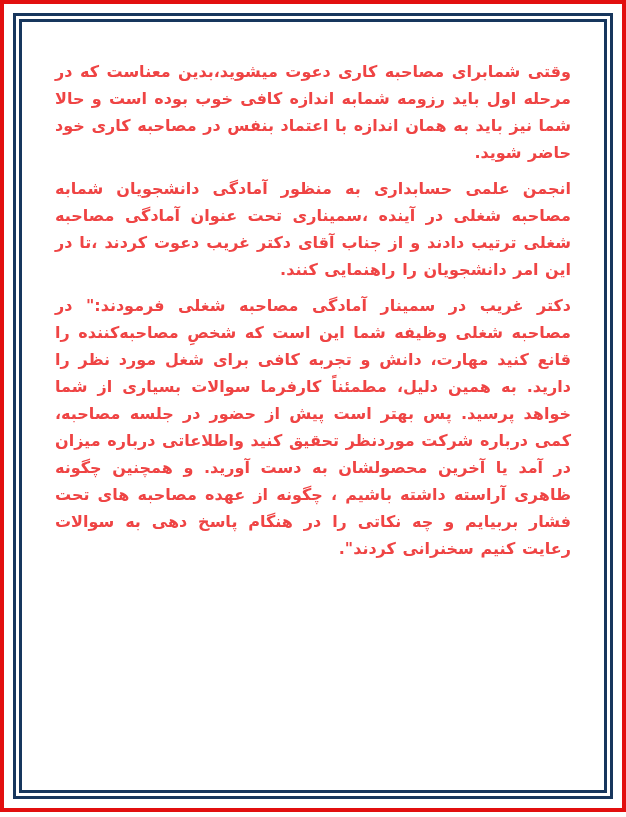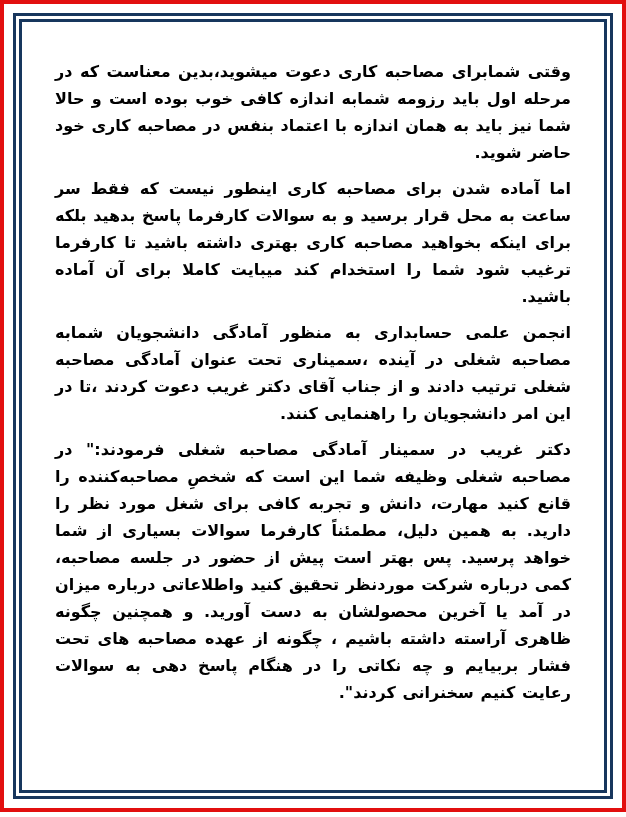--- a/index.html
+++ b/index.html
@@ -33,31 +33,30 @@
     direction: rtl;
     text-align: justify;
     text-justify: inter-word;
   }
   .content p {
     margin: 0 0 9px 0;
     font-family: "DejaVu Sans", sans-serif;
     font-weight: bold;
     font-size: 16px;
     line-height: 27px;
-    color: #000000;
+    color: #ef4444;
     word-spacing: 1px;
   }
 </style>
 </head>
 <body>
 
 <div class="page">
   <div class="frame-outer">
     <div class="frame-inner">
       <div class="content">
         <p>وقتی شمابرای مصاحبه کاری دعوت میشوید،بدین معناست که در مرحله اول باید رزومه شمابه اندازه کافی  خوب  بوده است و حالا شما نیز باید به همان اندازه با اعتماد بنفس در مصاحبه کاری خود حاضر شوید.</p>
-        <p>اما آماده شدن برای مصاحبه کاری اینطور نیست که فقط سر ساعت به محل قرار برسید و به سوالات کارفرما پاسخ بدهید بلکه برای اینکه بخواهید مصاحبه کاری بهتری داشته باشید تا کارفرما ترغیب شود شما را استخدام کند میبایت کاملا برای آن آماده باشید.</p>
         <p>انجمن علمی حسابداری به منظور آمادگی دانشجویان شمابه مصاحبه شغلی در آینده ،سمیناری تحت عنوان آمادگی مصاحبه شغلی ترتیب دادند و از جناب آقای دکتر غریب دعوت کردند ،تا در این امر دانشجویان را راهنمایی کنند.</p>
         <p>دکتر غریب در سمینار آمادگی مصاحبه شغلی فرمودند:" در مصاحبه شغلی وظیفه شما این است که شخصِ مصاحبه‌کننده را قانع کنید مهارت، دانش و تجربه کافی برای شغل مورد نظر را دارید. به همین دلیل، مطمئناً کارفرما سوالات بسیاری از شما خواهد پرسید. پس بهتر است پیش از حضور در جلسه مصاحبه، کمی درباره شرکت موردنظر تحقیق کنید واطلاعاتی درباره میزان در آمد یا آخرین محصولشان به دست آورید. و همچنین چگونه ظاهری آراسته داشته باشیم ، چگونه از عهده مصاحبه های تحت فشار بربیایم و چه نکاتی را در هنگام پاسخ دهی به سوالات رعایت کنیم سخنرانی کردند".</p>
       </div>
     </div>
   </div>
 </div>
 
 </body></html>

